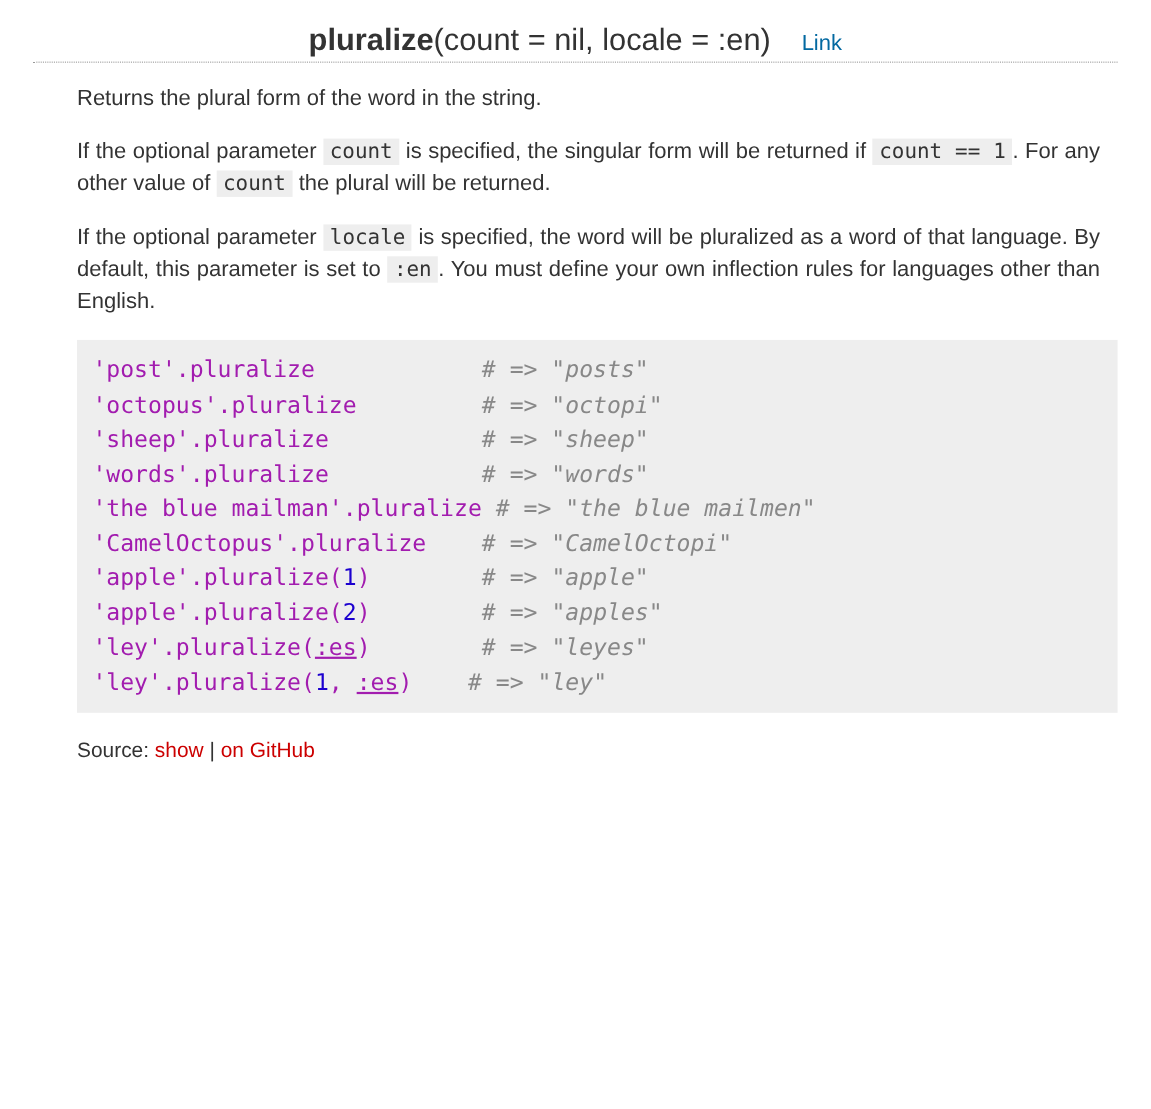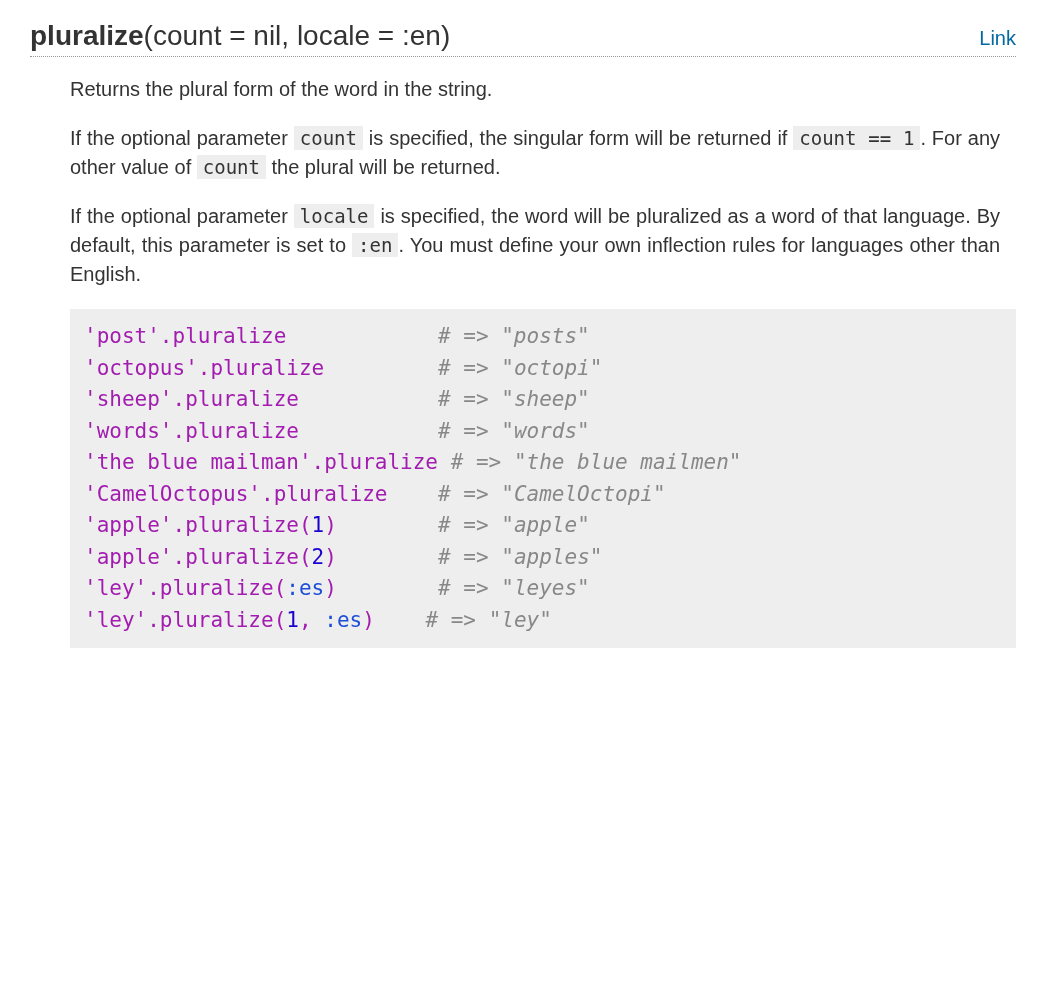--- a/index.html
+++ b/index.html
@@ -7,21 +7,21 @@
     margin: 0;
     padding: 20px 30px 30px 30px;
     font-family: "Helvetica Neue", Helvetica, Arial, sans-serif;
     font-size: 20px;
     color: #333;
     background: #fff;
     width: 1046px;
   }
   .method-header {
     display: flex;
-    justify-content: space-between;
+    justify-content: center;
     align-items: baseline;
     border-bottom: 1px dotted #999;
     padding-bottom: 4px;
     margin-bottom: 18px;
     gap: 28px;
   }
   .method-sig {
     font-size: 28px;
     color: #333;
     font-weight: 400;
@@ -54,21 +54,21 @@
     font-family: ui-monospace, Menlo, Monaco, Consolas, monospace;
     font-size: 21px;
     line-height: 1.5;
     overflow: hidden;
     white-space: pre;
     margin: 0 0 24px 0;
   }
   .s  { color: #a21caf; }
   .n  { color: #a21caf; }
   .mi { color: #1c00cf; }
-  .ss { color: #1d4ed8; }
+  .ss { color: #a21caf; text-decoration: underline; }
   .c  { color: #888; font-style: italic; }
   .see-line { margin: 0 0 22px 0; font-size: 20px; }
   code.ref {
     font-family: ui-monospace, Menlo, Monaco, Consolas, monospace;
     background: #eee;
     padding: 1px 6px;
     color: #cc0000;
     font-size: 0.98em;
     cursor: pointer;
   }
@@ -99,14 +99,17 @@
 <span class="s">'sheep'</span><span class="n">.pluralize</span><span>           </span><span class="c"># =&gt; "sheep"</span>
 <span class="s">'words'</span><span class="n">.pluralize</span><span>           </span><span class="c"># =&gt; "words"</span>
 <span class="s">'the blue mailman'</span><span class="n">.pluralize</span><span> </span><span class="c"># =&gt; "the blue mailmen"</span>
 <span class="s">'CamelOctopus'</span><span class="n">.pluralize</span><span>    </span><span class="c"># =&gt; "CamelOctopi"</span>
 <span class="s">'apple'</span><span class="n">.pluralize(</span><span class="mi">1</span><span class="n">)</span><span>        </span><span class="c"># =&gt; "apple"</span>
 <span class="s">'apple'</span><span class="n">.pluralize(</span><span class="mi">2</span><span class="n">)</span><span>        </span><span class="c"># =&gt; "apples"</span>
 <span class="s">'ley'</span><span class="n">.pluralize(</span><span class="ss">:es</span><span class="n">)</span><span>        </span><span class="c"># =&gt; "leyes"</span>
 <span class="s">'ley'</span><span class="n">.pluralize(</span><span class="mi">1</span><span class="n">, </span><span class="ss">:es</span><span class="n">)</span><span>    </span><span class="c"># =&gt; "ley"</span></pre>
 
 
+  <div class="source-line">
+    <span>Source: </span><span class="src-link">show</span><span class="sep"> | </span><span class="src-link">on GitHub</span>
+  </div>
 
 </div>
 
 </body></html>

